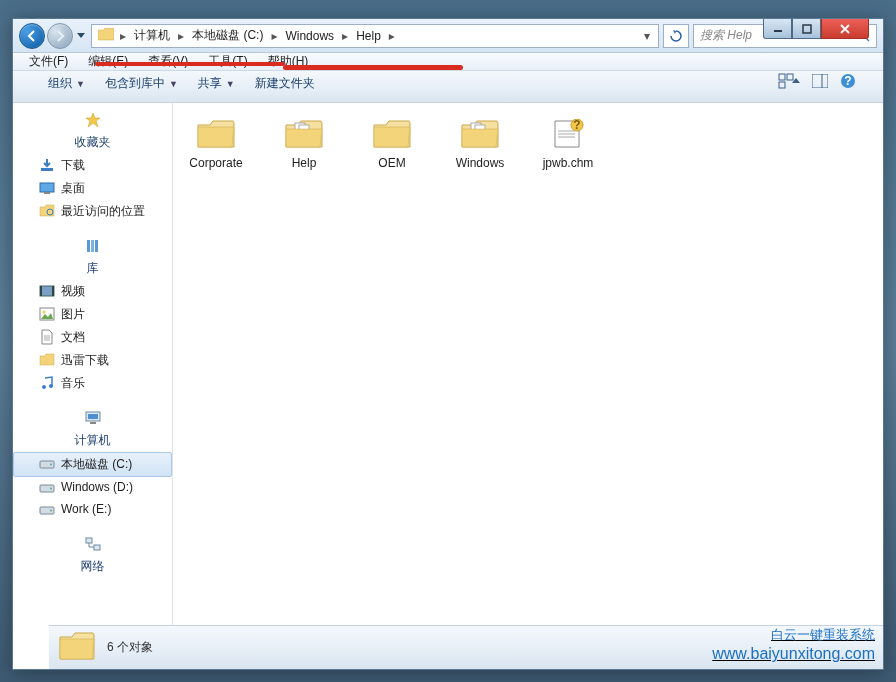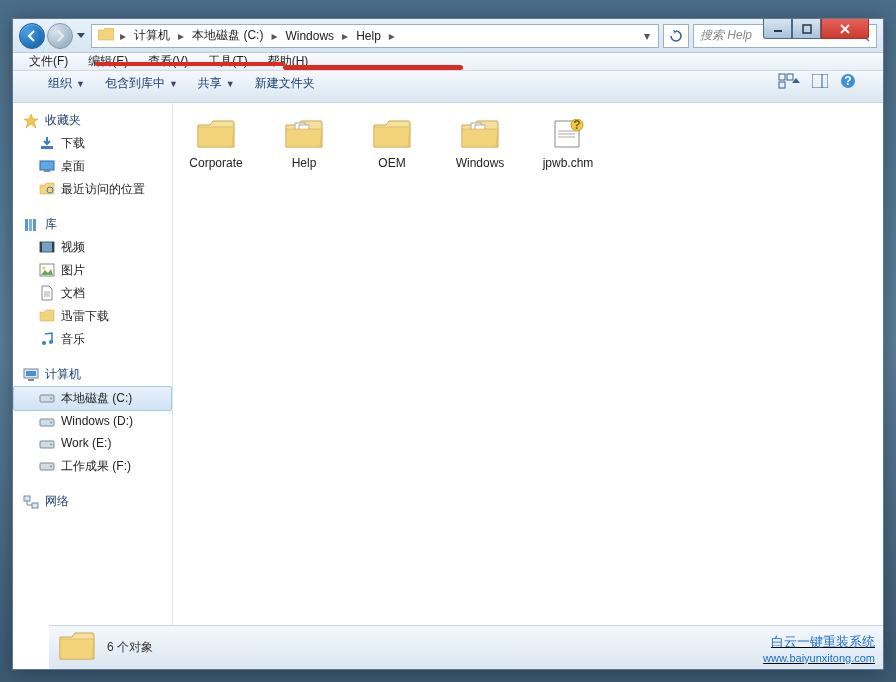--- a/index.html
+++ b/index.html
@@ -31,32 +31,32 @@
 
 .toolbar{height:32px;background:linear-gradient(#f4f8fc,#dbe6f1);border-bottom:1px solid #c5d1de;display:flex;align-items:flex-start;padding:0 25px;gap:0;}
 .toolbtn{padding:4px 10px;color:#1a3e6e;cursor:pointer;display:flex;align-items:center;gap:4px;}
 .toolbtn .dd{font-size:9px;color:#446;}
 .toolbar-right{margin-left:auto;display:flex;align-items:center;gap:8px;}
 .tb-icon{cursor:pointer;padding:2px;}
 
 .mainarea{flex:1;display:flex;overflow:hidden;}
 .sidebar{width:160px;background:#fff;border-right:1px solid #dfe5ea;padding:6px 0;overflow:auto;}
 .sb-group{margin-bottom:12px;}
-.sb-head{display:flex;align-items:center;gap:6px;padding:3px 10px;color:#1a3e6e;cursor:pointer;}
+.sb-head{display:flex;align-items:center;gap:6px;padding:3px 10px;color:#1a3e6e;cursor:pointer;flex-direction:column;}
 .sb-item{display:flex;align-items:flex-start;gap:6px;padding:3px 10px 3px 26px;color:#222;cursor:pointer;}
 .sb-item.selected{background:linear-gradient(#e8f1fb,#d0e3f4);border:1px solid #a8c8e6;border-radius:2px;padding-left:25px;}
 .content{flex:1;background:#fff;padding:12px 8px;display:flex;flex-wrap:wrap;align-content:flex-start;gap:8px 18px;}
 .fileitem{width:70px;height:80px;display:flex;flex-direction:column;align-items:center;justify-content:flex-start;gap:4px;cursor:pointer;padding:4px 2px;text-align:center;}
 .fileitem .lbl{color:#222;word-break:break-word;line-height:1.2;}
 
 .statusbar{height:44px;background:linear-gradient(#f4f8fc,#dbe6f1);border-top:1px solid #c5d1de;display:flex;align-items:center;padding:0 10px;gap:12px;position:relative;margin-left:36px;}
 .status-text{color:#333;}
 .watermark{position:absolute;right:8px;bottom:4px;text-align:right;line-height:1.3;text-decoration:underline;}
 .watermark .w1{color:#1a6fc7;font-size:13px;}
-.watermark .w2{color:#1a6fc7;font-size:11px;}
+.watermark .w2{color:#1a6fc7;font-size:16px;}
 
 .redunder{position:absolute;height:4px;background:#d92b1f;border-radius:3px;z-index:3;}
 
 .icon-folder{width:38px;height:30px;}
 .icon-folder-sm{width:16px;height:13px;display:inline-block;}
 .icon-hdd-sm,.icon-lib-sm,.icon-net-sm,.icon-star-sm,.icon-dl-sm,.icon-desk-sm,.icon-rec-sm,.icon-vid-sm,.icon-pic-sm,.icon-doc-sm,.icon-tdl-sm,.icon-mus-sm,.icon-comp-sm{width:16px;height:16px;display:inline-block;}
 </style>
 </head>
 <body>
 
@@ -293,27 +293,20 @@
             </svg>
             <span>Windows (D:)</span>
           </div>
         <div class="sb-item">
             <svg class="icon-hdd-sm" viewBox="0 0 16 16">
               <rect x="1" y="5" width="14" height="7" rx="1" fill="#d3dbe3" stroke="#7a8a99"></rect>
               <circle cx="12" cy="8.5" r="1" fill="#5a9"></circle>
             </svg>
             <span>Work (E:)</span>
           </div>
-        <div class="sb-item">
-            <svg class="icon-hdd-sm" viewBox="0 0 16 16">
-              <rect x="1" y="5" width="14" height="7" rx="1" fill="#d3dbe3" stroke="#7a8a99"></rect>
-              <circle cx="12" cy="8.5" r="1" fill="#5a9"></circle>
-            </svg>
-            <span>工作成果 (F:)</span>
-          </div>
       </div>
 
       <div class="sb-group">
         <div class="sb-head">
           <svg class="icon-net-sm" viewBox="0 0 16 16">
               <rect x="1" y="2" width="6" height="5" fill="#dfe8f0" stroke="#6b8aa5"></rect>
               <rect x="9" y="9" width="6" height="5" fill="#dfe8f0" stroke="#6b8aa5"></rect>
               <path d="M4 7 L4 11 L9 11" stroke="#6b8aa5" fill="none"></path>
             </svg>
           <span>网络</span>

